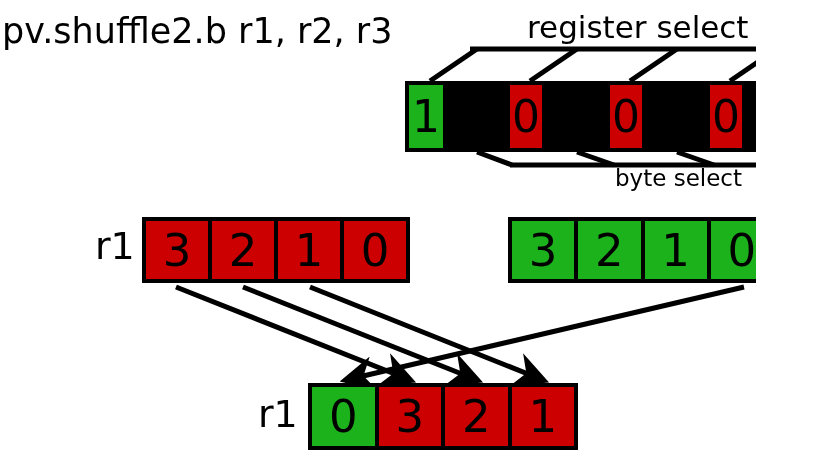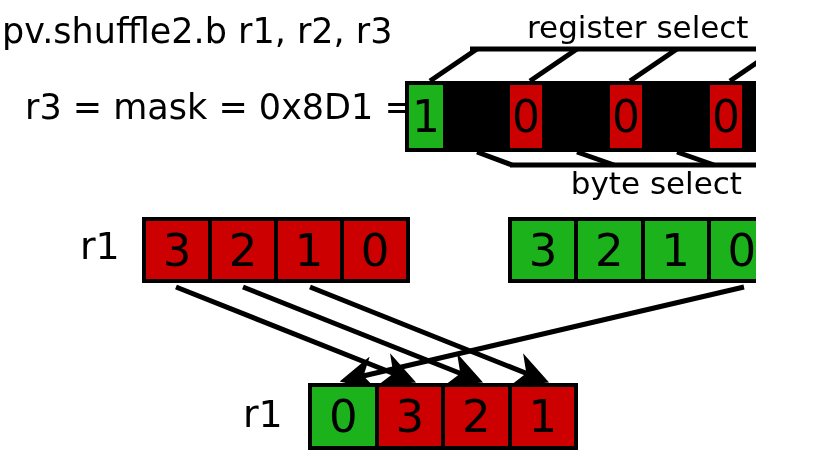--- a/index.html
+++ b/index.html
@@ -4,22 +4,22 @@
 <style>
   html,body{margin:0;padding:0;background:#fff;}
   #stage{
     position:relative;width:756px;height:467px;background:#fff;overflow:hidden;
     font-family:"DejaVu Sans","Liberation Sans",sans-serif;color:#000;
   }
   .txt{position:absolute;line-height:1.1;white-space:nowrap;color:#000;}
   #title{left:2px;top:12px;font-size:35px;}
   #equation{left:25px;top:88px;font-size:35px;}
   #reg-select-label{left:527px;top:10px;font-size:31px;text-align:center;}
-  #byte-select-label{right:14px;top:166px;font-size:31px;}
-  .reg-label{font-size:38px;}
+  #byte-select-label{right:14px;top:166px;font-size:23px;}
+  .reg-label{font-size:38px;margin-left:15px;}
   #src1-label{left:80px;top:226px;}
   #src2-label{left:453px;top:226px;}
   #dest-label{left:243px;top:394px;}
 
   
   #mask-bar{position:absolute;left:405px;top:81px;width:407px;height:71px;background:var(--mask-black,#000);}
   .mask-cell{
     position:absolute;top:4px;height:63px;display:flex;align-items:center;justify-content:center;
     font-size:44px;color:#000;
   }
@@ -72,21 +72,20 @@
     <line x1="777" y1="152" x2="812" y2="165"></line>
     <line x1="510" y1="165" x2="810" y2="165"></line>
 
     <line x1="176" y1="287" x2="410" y2="380" marker-end="url(#arr)"></line>
     <line x1="243" y1="287" x2="477" y2="380" marker-end="url(#arr)"></line>
     <line x1="310" y1="287" x2="543" y2="380" marker-end="url(#arr)"></line>
     <line x1="744" y1="287" x2="346" y2="380" marker-end="url(#arr)"></line>
   </svg>
 
   <div class="txt" id="title">pv.shuffle2.b r1, r2, r3</div>
-  <div class="txt" id="equation">r3 = mask = 0x8D1 =</div>
   <div class="txt" id="reg-select-label">register select</div>
   <div class="txt" id="byte-select-label">byte select</div>
 
   <div id="mask-bar">
     <div class="mask-cell green" id="mask-bit-0">
       <span>1</span>
     </div>
     <div class="mask-cell red" id="mask-bit-1">
       <span>0</span>
     </div>

